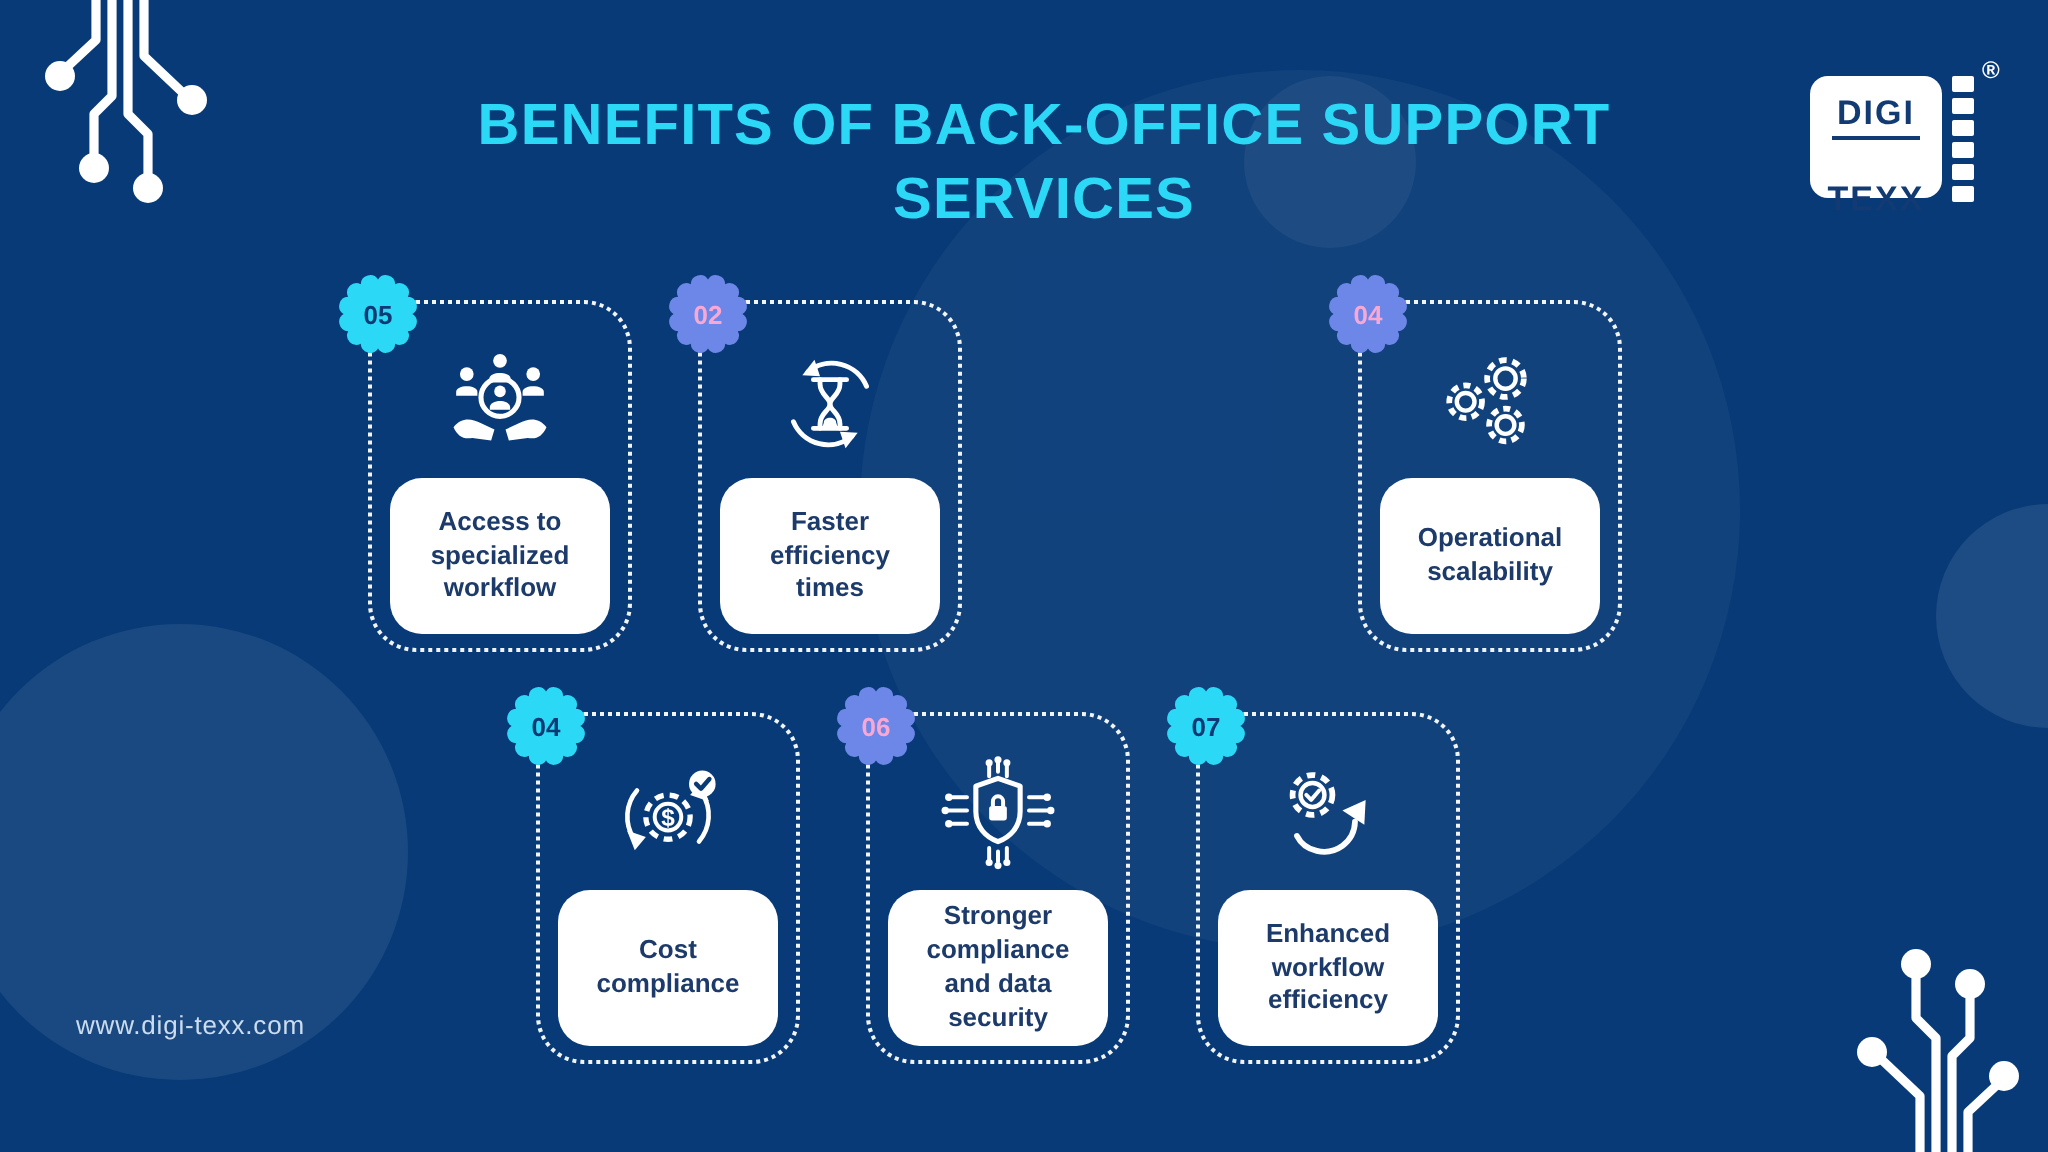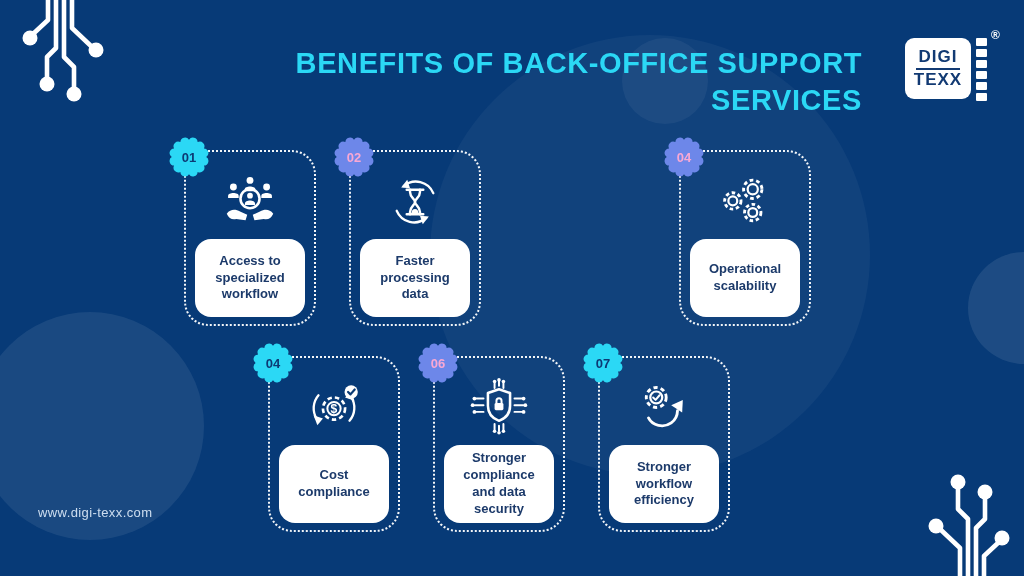--- a/index.html
+++ b/index.html
@@ -16,31 +16,31 @@
   .bg-circle.title-side{left:622px;top:38px;width:86px;height:86px;background:rgba(255,255,255,0.05);}
 
   
   .circuit{position:absolute;pointer-events:none;}
   .circuit.tl{left:8px;top:0;}
   .circuit.br{right:0;bottom:0;transform:rotate(180deg);}
 
   
   .title{
     position:absolute;left:182px;top:26px;width:680px;
-    text-align:right;color:var(--cyan,#2bd8f5);
+    text-align:center;color:var(--cyan,#2bd8f5);
     font-size:29px;line-height:1.26;font-weight:800;letter-spacing:0.6px;
   }
 
   
   .logo{position:absolute;left:903px;top:28px;width:110px;height:80px;}
   .logo-box{
     position:absolute;left:2px;top:10px;width:66px;height:61px;background:#fff;
     border-radius:9px;display:flex;flex-direction:column;align-items:center;justify-content:center;
   }
-  .logo-digi,.logo-texx{color:#123a73;font-weight:800;font-size:17px;letter-spacing:1px;line-height:1.05;}
+  .logo-digi,.logo-texx{color:#123a73;font-weight:800;font-size:17px;letter-spacing:1px;line-height:1.05;margin-top:20px;}
   .logo-rule{width:44px;border-top:2.5px solid #123a73;margin:2px 0 1px 0;}
   .logo-strip{position:absolute;left:73px;top:10px;display:flex;flex-direction:column;gap:3.5px;}
   .logo-strip span{display:block;width:11px;height:7.5px;background:#fff;border-radius:1px;}
   .logo-reg{position:absolute;left:88px;top:0;color:#fff;font-size:12px;font-weight:bold;}
 
   
   .card{
     position:absolute;width:128px;height:172px;
     border:2px dotted rgba(255,255,255,0.95);border-radius:24px;
   }
@@ -132,21 +132,21 @@
         <span></span>
     </div>
     <span class="logo-reg">®</span>
   </div>
 
   <div class="card r1 c1">
     <div class="badge cyan">
       <svg width="40" height="40" viewBox="0 0 36 36">
           <path d="M33.5 18A4.2 4.2 0 0 1 31.42 25.75A4.2 4.2 0 0 1 25.75 31.42A4.2 4.2 0 0 1 18 33.5A4.2 4.2 0 0 1 10.25 31.42A4.2 4.2 0 0 1 4.58 25.75A4.2 4.2 0 0 1 2.5 18A4.2 4.2 0 0 1 4.58 10.25A4.2 4.2 0 0 1 10.25 4.58A4.2 4.2 0 0 1 18 2.5A4.2 4.2 0 0 1 25.75 4.58A4.2 4.2 0 0 1 31.42 10.25A4.2 4.2 0 0 1 33.5 18Z"></path>
         </svg>
-      <span class="num">01</span>
+      <span class="num">05</span>
     </div>
     <div class="icon-wrap">
       <svg width="62" height="62" viewBox="0 0 56 56">
         <g fill="#fff">
           <circle cx="28" cy="8.5" r="3.1"></circle>
           <path d="M23.2 16.5c0-3.4 9.6-3.4 9.6 0v1.8h-9.6z"></path>
           <circle cx="13" cy="14.5" r="3.1"></circle>
           <path d="M8.2 22.5c0-3.4 9.6-3.4 9.6 0v1.8H8.2z"></path>
           <circle cx="43" cy="14.5" r="3.1"></circle>
           <path d="M38.2 22.5c0-3.4 9.6-3.4 9.6 0v1.8h-9.6z"></path>
@@ -181,21 +181,21 @@
         <path fill="#fff" d="M21 8l-5.5 7 8 .5z"></path>
         <path fill="#fff" d="M35 48l5.5-7-8-.5z"></path>
         <g stroke="#fff" stroke-width="2.2" fill="none" stroke-linecap="round">
           <path d="M20.5 17h15M20.5 39h15"></path>
           <path d="M23.5 17v2c0 5 4.5 6 4.5 9s-4.5 4-4.5 9v2"></path>
           <path d="M32.5 17v2c0 5-4.5 6-4.5 9s4.5 4 4.5 9v2"></path>
         </g>
         <path fill="#fff" d="M25.2 36.5c0-3 5.6-3 5.6 0l.6 1.8h-6.8z"></path>
       </svg>
     </div>
-    <div class="label">Faster processing data</div>
+    <div class="label">Faster efficiency times</div>
   </div>
 
 
   <div class="card r1 c4">
     <div class="badge peri">
       <svg width="40" height="40" viewBox="0 0 36 36">
           <path d="M33.5 18A4.2 4.2 0 0 1 31.42 25.75A4.2 4.2 0 0 1 25.75 31.42A4.2 4.2 0 0 1 18 33.5A4.2 4.2 0 0 1 10.25 31.42A4.2 4.2 0 0 1 4.58 25.75A4.2 4.2 0 0 1 2.5 18A4.2 4.2 0 0 1 4.58 10.25A4.2 4.2 0 0 1 10.25 4.58A4.2 4.2 0 0 1 18 2.5A4.2 4.2 0 0 1 25.75 4.58A4.2 4.2 0 0 1 31.42 10.25A4.2 4.2 0 0 1 33.5 18Z"></path>
         </svg>
       <span class="num">04</span>
     </div>
@@ -285,18 +285,18 @@
     </div>
     <div class="icon-wrap">
       <svg width="62" height="62" viewBox="0 0 56 56">
         <circle cx="21" cy="18.5" r="9" stroke="#fff" stroke-width="2.6" fill="none" stroke-dasharray="3.8 2.8"></circle>
         <circle cx="21" cy="18.5" r="5.4" stroke="#fff" stroke-width="2" fill="none"></circle>
         <path d="M18.2 18.5l2.2 2.2 3.6-4.2" stroke="#fff" stroke-width="1.8" fill="none" stroke-linecap="round" stroke-linejoin="round"></path>
         <path d="M14 37c3.5 7 13.5 9.5 20.5 4.5 3.8-2.8 5.6-6.6 5.7-11" stroke="#fff" stroke-width="2.6" fill="none" stroke-linecap="round"></path>
         <path fill="#fff" d="M34.5 25.5l10.5-4.7-.6 11.2z"></path>
       </svg>
     </div>
-    <div class="label">Stronger workflow efficiency</div>
+    <div class="label">Enhanced workflow efficiency</div>
   </div>
 
   <div class="website">www.digi-texx.com</div>
 
 </div>
 
 </body></html>

